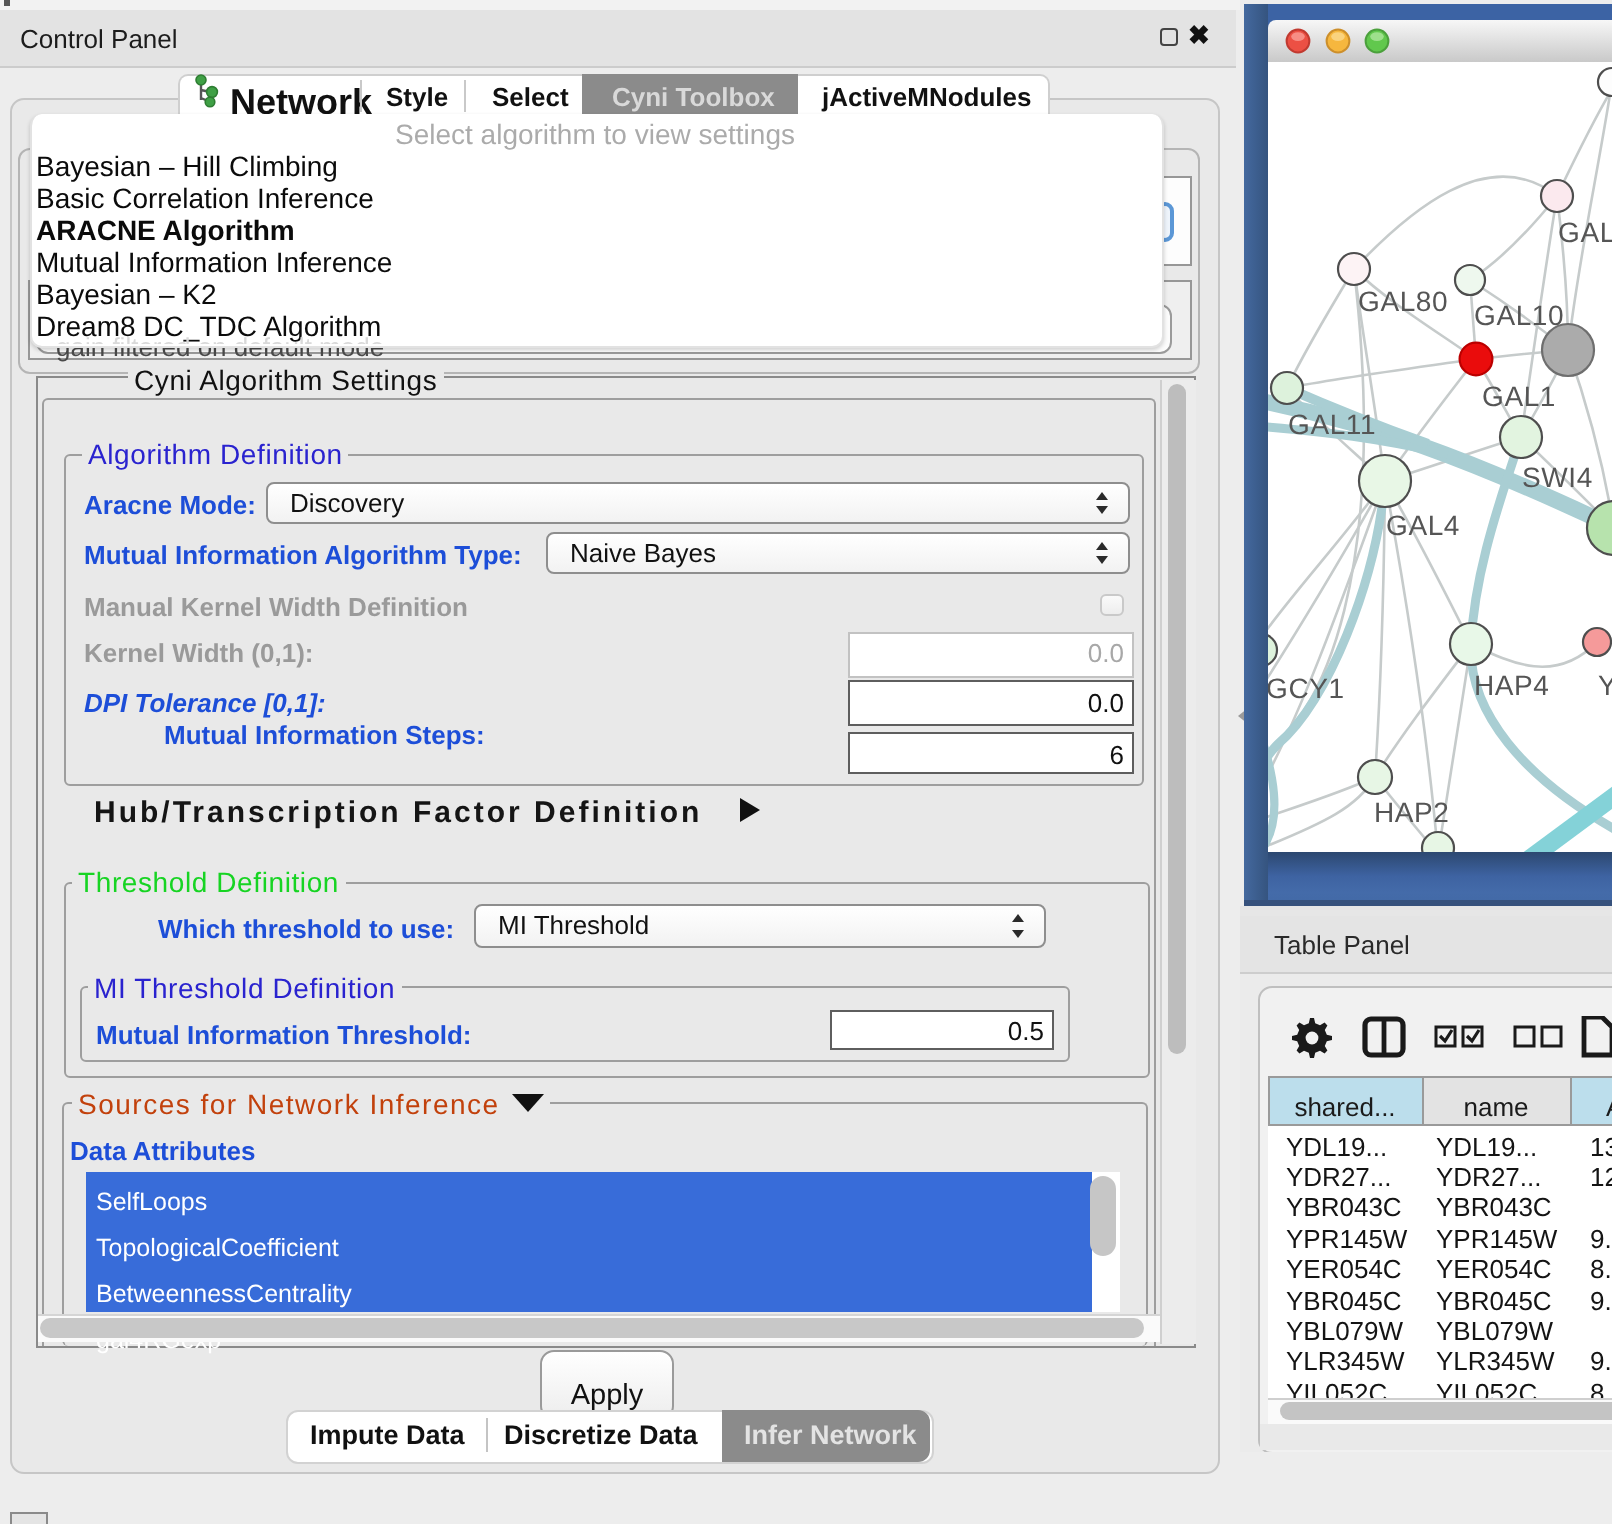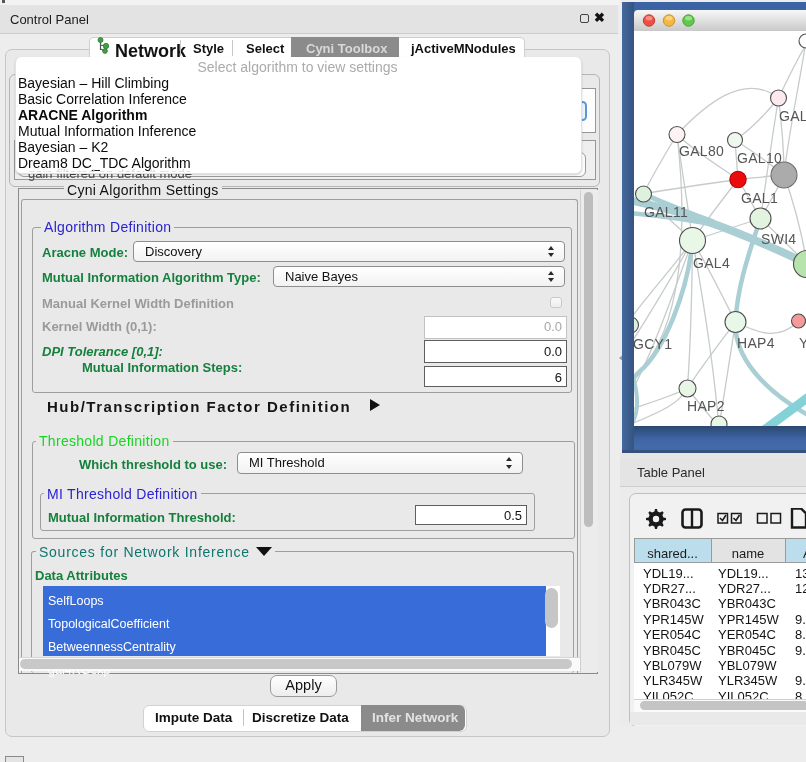--- a/index.html
+++ b/index.html
@@ -1,19 +1,19 @@
 <!DOCTYPE html>
 <html><head>
 <meta charset="utf-8">
 <style>
   html,body{margin:0;padding:0;}
   body{width:806px;height:762px;position:relative;overflow:hidden;
        font-family:"Liberation Sans",sans-serif;background:#ededed;}
   .abs{position:absolute;}
-  .lbl{font-size:13px;font-weight:bold;color:#15803d;white-space:nowrap;}
+  .lbl{font-size:13px;font-weight:bold;color:#1d4ed8;white-space:nowrap;}
   .dis{color:#9a9a9a;}
   .combo{position:absolute;border:1px solid #8e8e8e;border-radius:4px;
          background:linear-gradient(#ffffff,#f2f2f2);
          font-size:13px;color:#111;}
   .combo .ctext{position:absolute;left:11px;top:2px;white-space:nowrap;}
   .arrows{position:absolute;right:7px;top:0;bottom:0;width:10px;}
   .arrows:before{content:"";position:absolute;left:1px;top:4px;border:3.5px solid transparent;border-bottom:4.5px solid #2a2a2a;border-top:none;}
   .arrows:after{content:"";position:absolute;left:1px;bottom:4px;border:3.5px solid transparent;border-top:4.5px solid #2a2a2a;border-bottom:none;}
   .tfield{position:absolute;background:#fff;font-size:13px;color:#111;
           text-align:right;}
@@ -94,41 +94,41 @@
     <span class="ctext">MI Threshold</span>
     <span class="arrows"></span>
   </div>
 
 <div class="gbox" style="left:40px;top:493px;width:493px;height:36px;"></div>
 <div class="gtitle" style="left:44px;top:486px;color:#2a23cf;">MI Threshold Definition</div>
 <div class="lbl abs" style="left:48px;top:510px;">Mutual Information Threshold:</div>
 <div class="tfield" style="left:415px;top:505px;width:106px;height:15px;border:1.5px solid #5e5e5e;padding:2px 4px 1px 0;">0.5</div>
 
 <div class="gbox" style="left:31px;top:551px;width:541px;height:121px;border-bottom:none;"></div>
-<div class="gtitle" style="left:36px;top:544px;font-size:14px;letter-spacing:0.75px;color:#0f766e;">Sources for Network Inference<span style="display:inline-block;width:0;height:0;border:8px solid transparent;border-top:9px solid #111;margin-left:6px;margin-bottom:-7px;"></span></div>
+<div class="gtitle" style="left:36px;top:544px;font-size:14px;letter-spacing:0.75px;color:#c2410c;">Sources for Network Inference<span style="display:inline-block;width:0;height:0;border:8px solid transparent;border-top:9px solid #111;margin-left:6px;margin-bottom:-7px;"></span></div>
 <div class="lbl abs" style="left:35px;top:568px;">Data Attributes</div>
 <div class="abs" style="left:43px;top:586px;width:517px;height:70px;background:#ffffff;"></div>
 <div class="abs" style="left:43px;top:586px;width:503px;height:70px;background:#386cd9;"></div>
 <div class="abs" style="left:48px;top:590px;font-size:12.5px;color:#fff;line-height:23px;">SelfLoops<br>TopologicalCoefficient<br>BetweennessCentrality<br>gal4RGexp</div>
 <div class="abs" style="left:545px;top:588px;width:13px;height:40px;background:#c6c6c6;border-radius:7px;"></div>
 
 <div class="abs" style="left:19px;top:657px;width:576px;height:13px;background:#fafafa;border-top:1px solid #d5d5d5;"></div>
 <div class="abs" style="left:20px;top:659px;width:552px;height:10px;background:#c8c8c8;border-radius:6px;"></div>
 
 <div class="abs" style="left:580px;top:190px;width:17px;height:482px;background:#ececec;border-left:1px solid #cfcfcf;"></div>
 <div class="abs" style="left:584px;top:192px;width:9px;height:335px;background:#bdbdbd;border-radius:5px;"></div>
 
 <div class="abs" style="left:615px;top:354px;width:0;height:0;border:4px solid transparent;border-right:5px solid #9a9a9a;"></div>
 
 <div class="abs" style="left:15px;top:57px;width:565px;height:116px;background:#ffffff;border-radius:6px;border:1px solid #e2e2e2;border-top:none;box-shadow:0 1px 2px rgba(0,0,0,0.18);"></div>
 <div class="abs" style="left:15px;top:59px;width:565px;text-align:center;font-size:14px;color:#ababab;">Select algorithm to view settings</div>
 <div class="abs" style="left:18px;top:75px;font-size:14px;color:#0b0b0b;line-height:16px;">Bayesian – Hill Climbing<br>Basic Correlation Inference<br><b>ARACNE Algorithm</b><br>Mutual Information Inference<br>Bayesian – K2<br>Dream8 DC_TDC Algorithm</div>
 <div class="abs" style="left:28px;top:166px;font-size:13px;color:#d9d9d9;clip-path:inset(0 0 9px 0);">gain filtered on default mode</div>
 
-<div class="abs" style="left:270px;top:675px;width:65px;height:19px;background:linear-gradient(#ffffff,#ededed);border:1px solid #9a9a9a;border-radius:7px;text-align:center;font-size:14.5px;color:#111;padding-top:1px;">Apply</div>
+<div class="abs" style="left:270px;top:675px;width:65px;height:19px;background:linear-gradient(#ffffff,#ededed);border:1px solid #9a9a9a;border-radius:7px;text-align:center;font-size:14.5px;color:#111;padding-top:14px;">Apply</div>
 <div class="abs" style="left:143px;top:705px;width:322px;height:25px;background:#ffffff;border:1px solid #d2d2d2;border-radius:6px;"></div>
 <div class="abs" style="left:155px;top:710px;font-size:13.5px;font-weight:bold;color:#111;">Impute Data</div>
 <div class="abs" style="left:243px;top:709px;width:1px;height:17px;background:#c4c4c4;"></div>
 <div class="abs" style="left:361px;top:705px;width:104px;height:26px;background:#8b8b8b;border-radius:0 6px 6px 0;"></div>
 <div class="abs" style="left:252px;top:710px;font-size:13.5px;font-weight:bold;color:#111;">Discretize Data</div>
 <div class="abs" style="left:372px;top:710px;font-size:13.5px;font-weight:bold;color:#e3e3e3;">Infer Network</div>
 
 <div class="abs" style="left:5px;top:756px;width:17px;height:10px;background:#e4e4e4;border:1.5px solid #8a8a8a;"></div>
 
 <div class="abs" style="left:622px;top:2px;width:184px;height:451px;background:#3c63a4;"></div>

